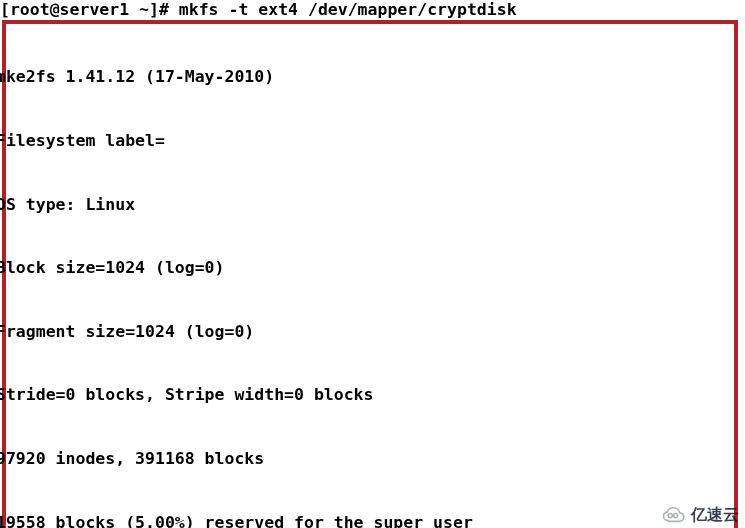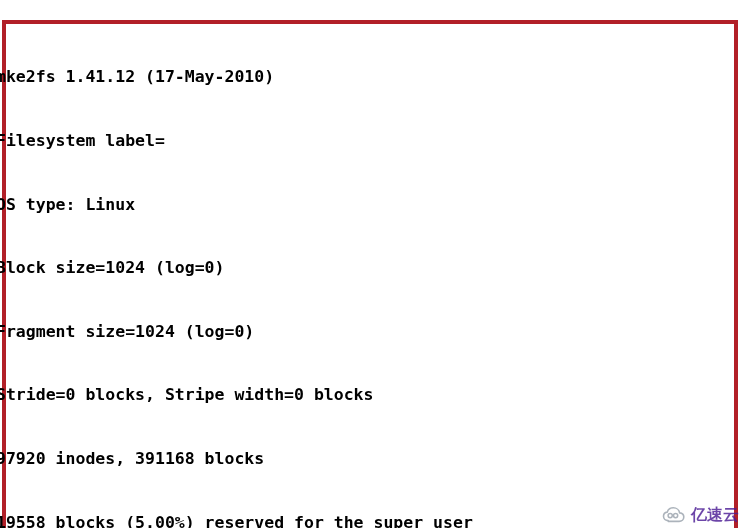--- a/index.html
+++ b/index.html
@@ -80,30 +80,31 @@
   }
   .watermark .wm-icon {
     display: block;
     width: 26px;
     height: 18px;
   }
   .watermark .wm-text {
     font-family: "DejaVu Sans", "Liberation Sans", sans-serif;
     font-size: 16px;
     font-weight: bold;
-    color: #4c1d95;
+    color: #0f172a;
     line-height: 18px;
     white-space: nowrap;
   }
 </style>
 </head>
 <body>
 
 <div id="terminal">
 
+  <div class="prompt-line">[root@server1 ~]# mkfs -t ext4 /dev/mapper/cryptdisk</div>
 
   <div class="highlight-box"></div>
 
   <div class="output-block">
     <div class="output-line">mke2fs 1.41.12 (17-May-2010)</div>
     <div class="output-line">Filesystem label=</div>
     <div class="output-line">OS type: Linux</div>
     <div class="output-line">Block size=1024 (log=0)</div>
     <div class="output-line">Fragment size=1024 (log=0)</div>
     <div class="output-line">Stride=0 blocks, Stripe width=0 blocks</div>

